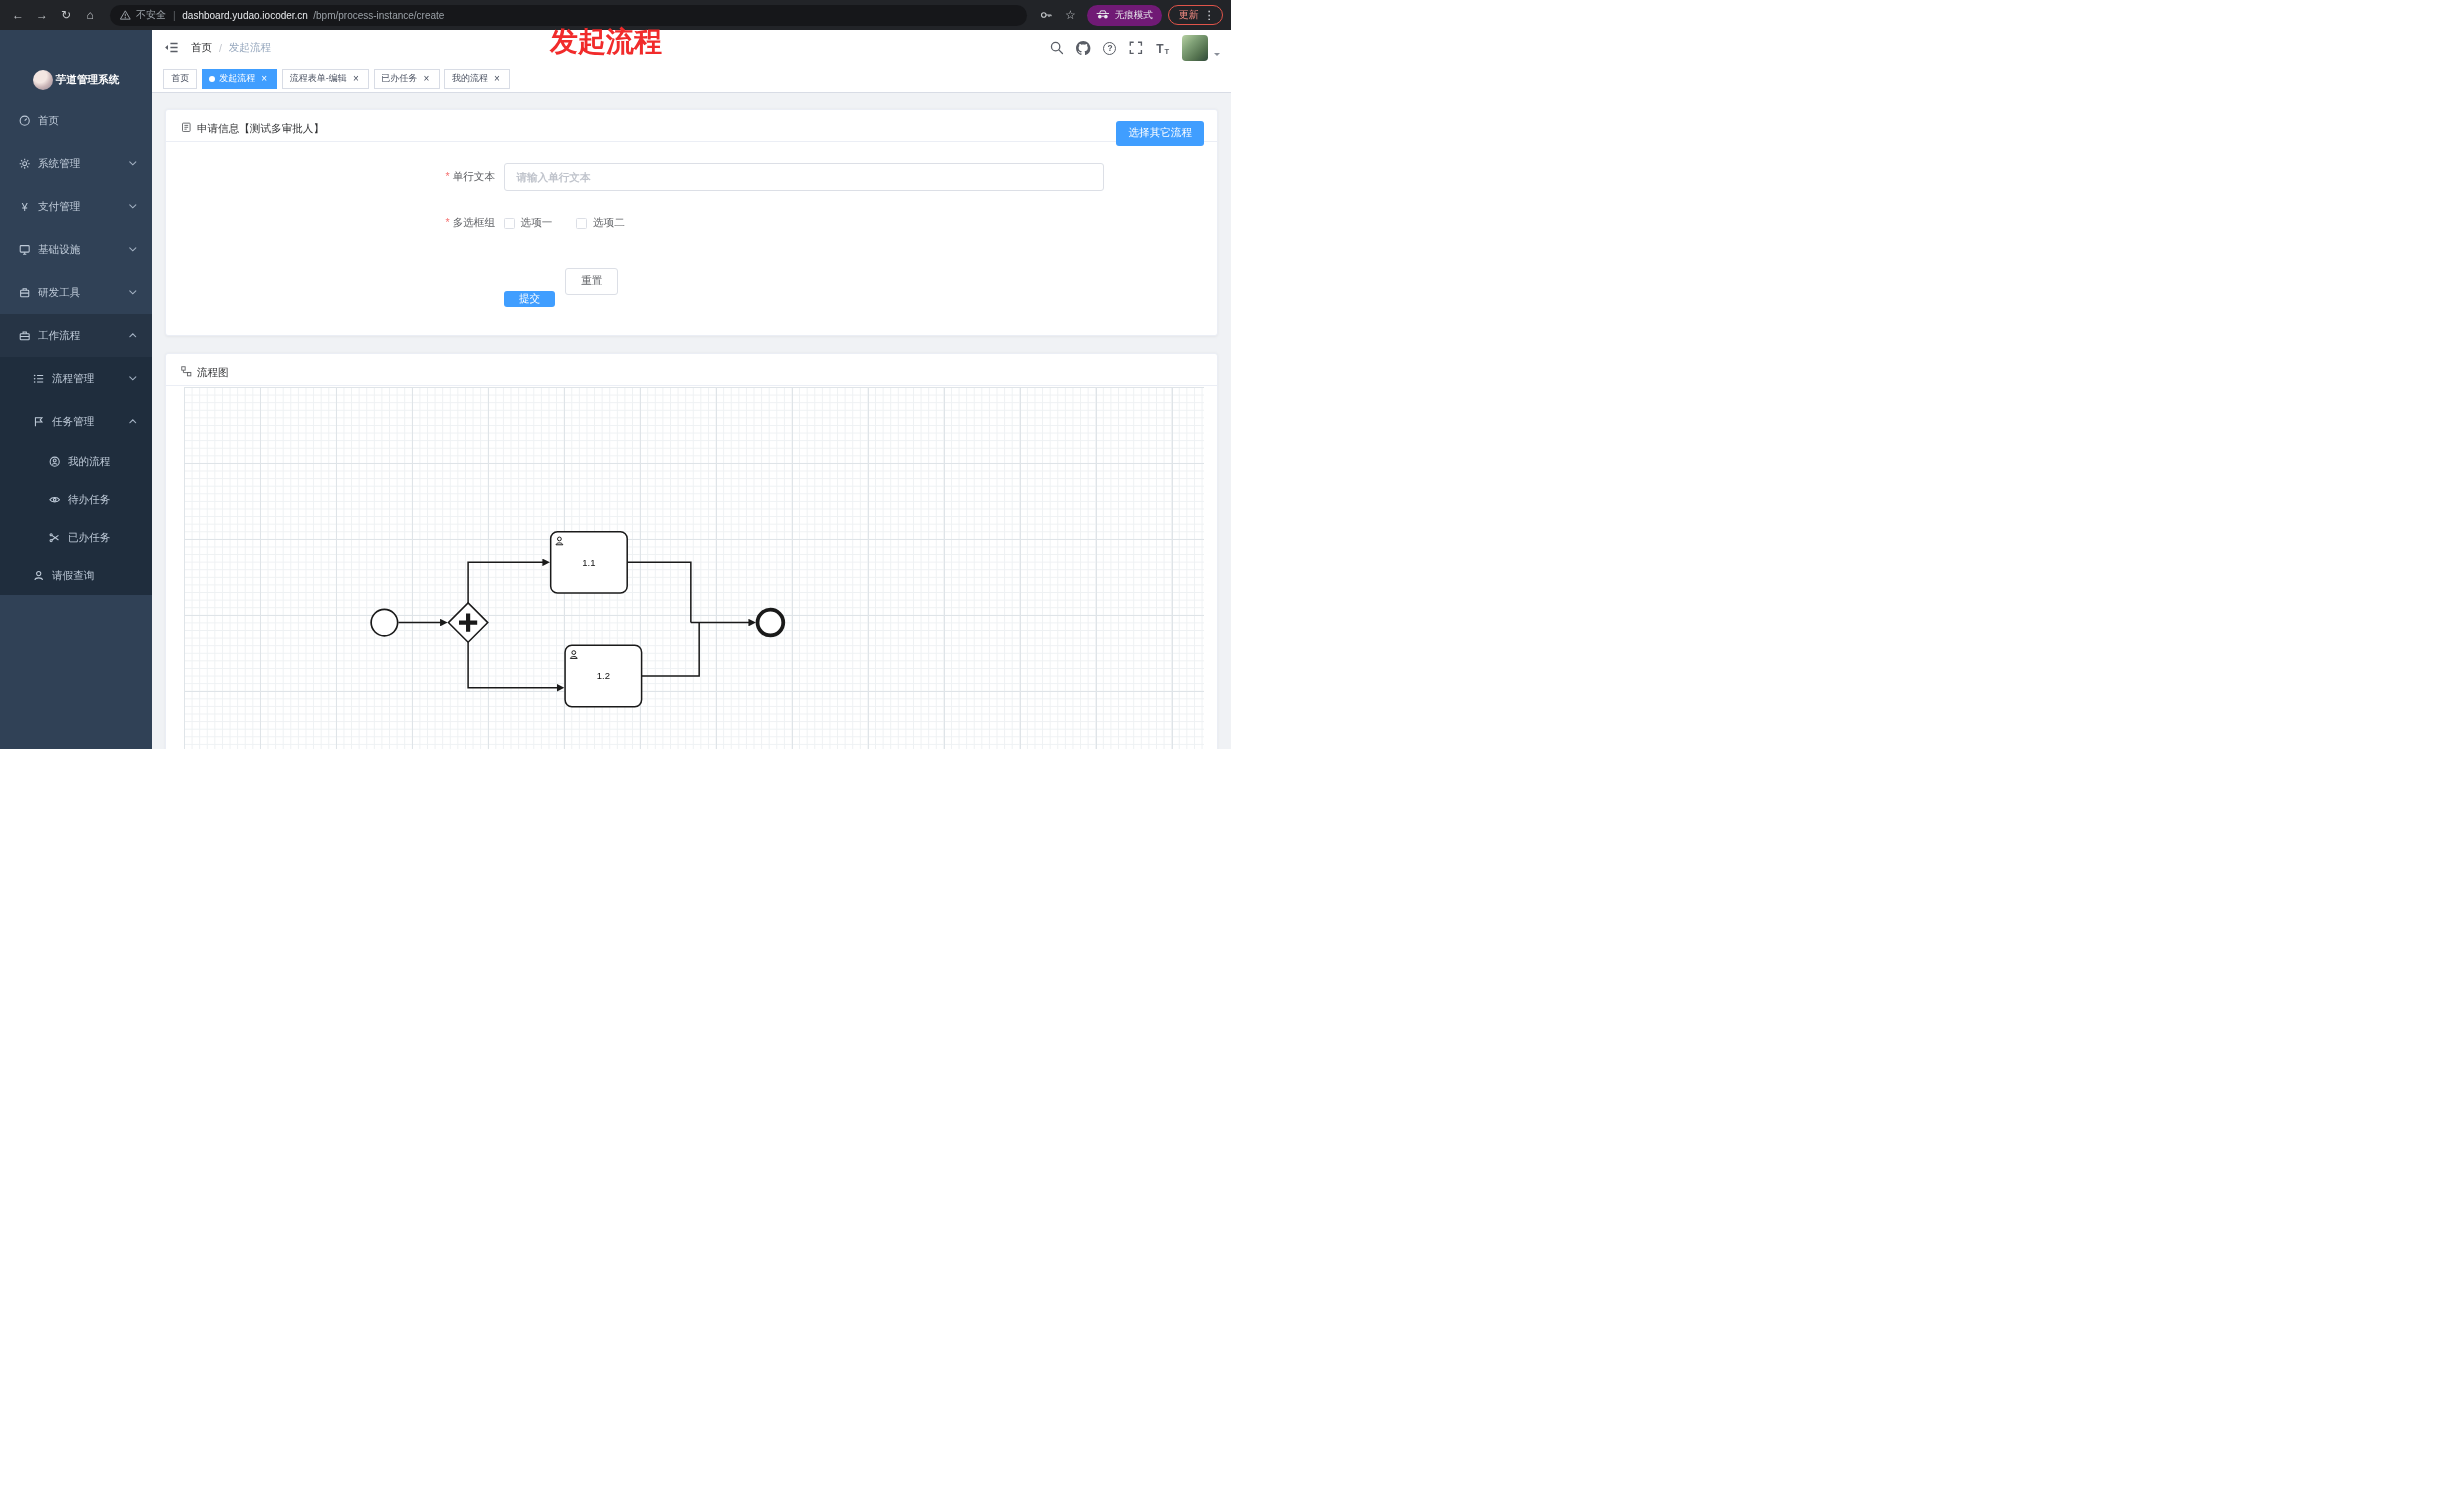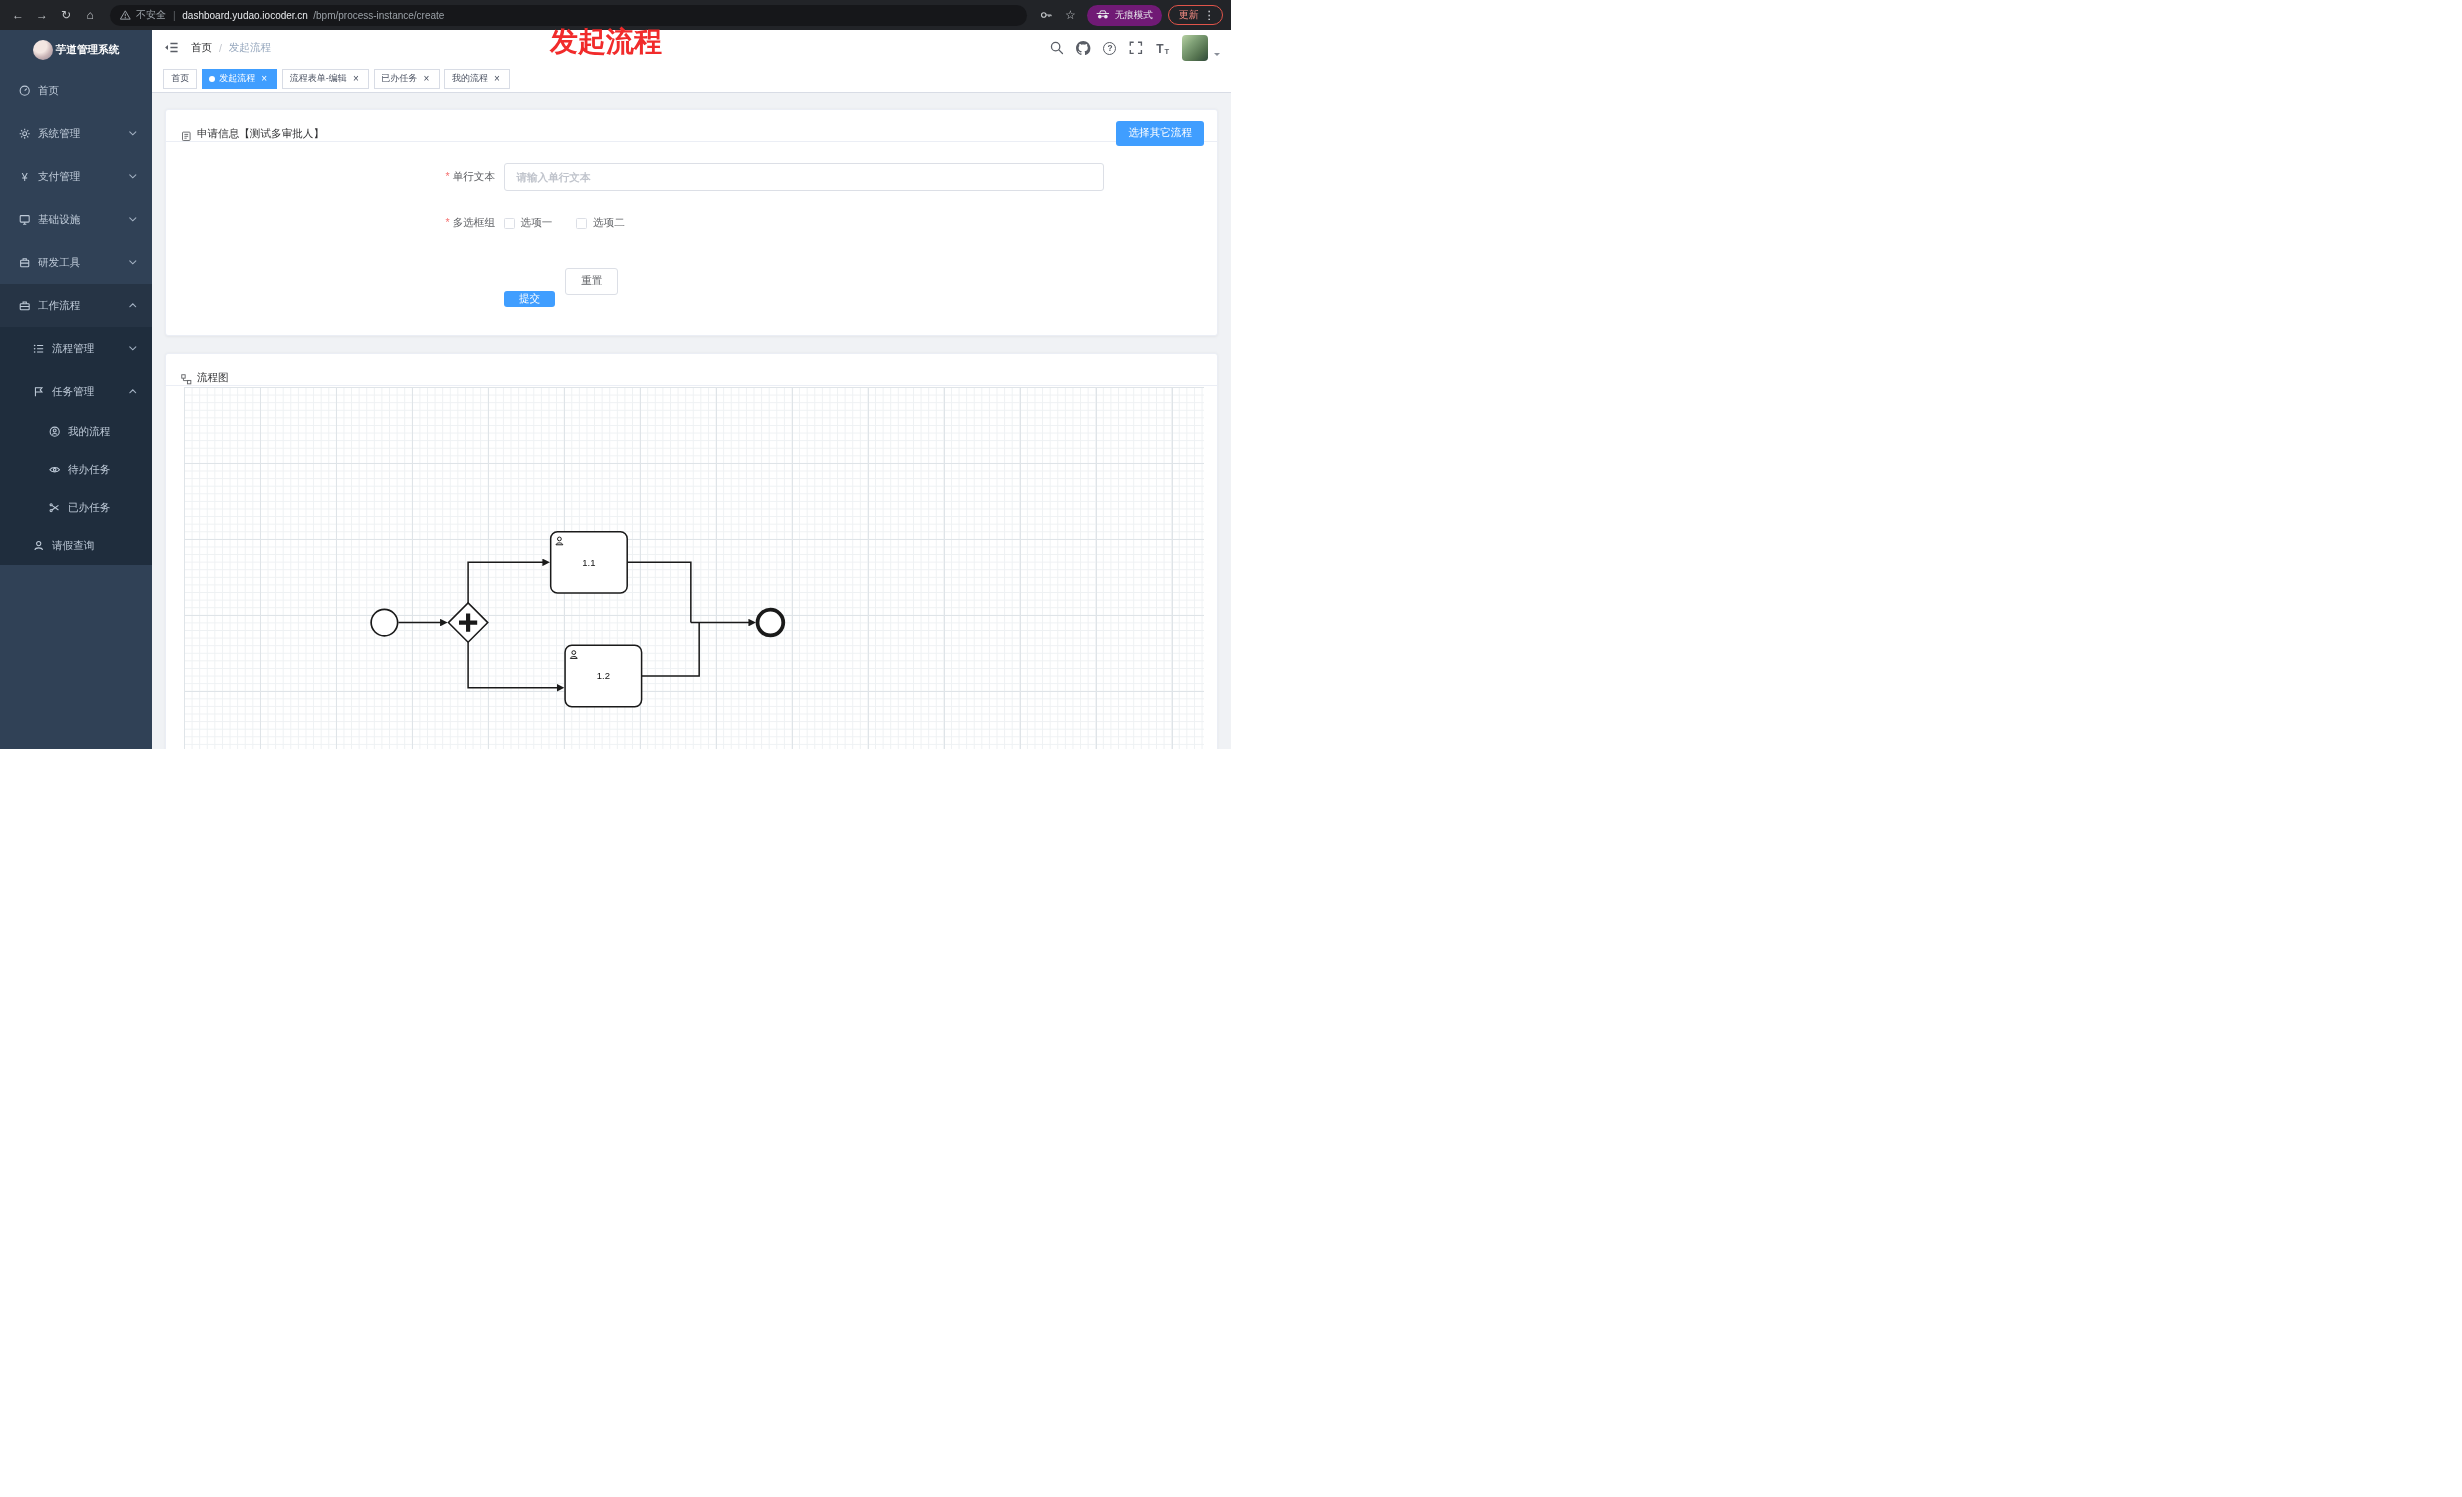--- a/index.html
+++ b/index.html
@@ -16,21 +16,21 @@
   .omnibox .domain { color:#e8eaed; }
   .omnibox .path { color:#9aa0a6; white-space:nowrap; overflow:hidden; text-overflow:ellipsis; }
   .incog { height:21px; background:#701a75; border-radius:10.6px; color:#e8eaed; font-size:9.5px; display:flex; align-items:center; gap:5.3px; padding:0 9px; margin:0 3px; flex:none; }
   .update-pill { height:20.5px; border:0.8px solid #e0544a; border-radius:10.6px; display:flex; align-items:center; gap:4.6px; padding:0 7.6px 0 10px; flex:none; cursor:pointer; }
   .update-pill .upd-label { color:#f28b82; font-size:10px; }
   .update-pill .dots { color:#e8eaed; font-size:11.4px; }
 
   
   .app { display:flex; height:719px; }
   .sidebar { width:152px; flex:none; background:#304156; color:#bfcbd9; overflow:hidden; }
-  .logo-row { height:39px; display:flex; align-items:center; justify-content:center; gap:3px; }
+  .logo-row { height:39px; display:flex; align-items:center; justify-content:center; gap:3px;margin-top:30px; }
   .logo-img { width:20px; height:20px; border-radius:50%; background:radial-gradient(circle at 35% 30%, #f3e6e2 0 35%, #c9b4b6 60%, #8d8594 100%); flex:none; }
   .logo-title { color:#fff; font-size:10.6px; font-weight:bold; white-space:nowrap; }
   .nav-item { display:flex; align-items:center; font-size:10.6px; cursor:pointer; position:relative; white-space:nowrap; }
   .lv1 { height:43px; padding-left:19px; }
   .lv1.open { background:#263445; }
   .lv2 { height:43px; padding-left:33px; background:#1f2d3d; }
   .lv2.short { height:38px; }
   .lv3 { height:38px; padding-left:49px; background:#1f2d3d; }
   .nav-ic { width:11.4px; height:11.4px; margin-right:7.6px; display:flex; align-items:center; justify-content:center; color:#bfcbd9; flex:none; font-size:10.6px; }
   .nav-ic svg { width:11.4px; height:11.4px; }
@@ -58,21 +58,21 @@
   
   .tabbar { height:26.6px; display:flex; align-items:center; padding:0 11.4px; background:#fff; border-bottom:0.8px solid #d8dce5; box-shadow:0 0.8px 2.3px rgba(0,0,0,.04); }
   .tab { height:20.5px; display:inline-flex; align-items:center; gap:3.8px; padding:0 6.8px; border:0.8px solid #d8dce5; background:#fff; color:#495060; font-size:9px; margin-right:4.6px; cursor:pointer; }
   .tab.active { background:#409eff; border-color:#409eff; color:#fff; }
   .tab .dot { width:6px; height:6px; border-radius:50%; background:#fff; }
   .tab .close { font-size:10px; width:10.6px; height:10.6px; line-height:10px; text-align:center; border-radius:50%; }
 
   
   .content { flex:1; background:#f0f2f5; padding:16.7px 13px; overflow:hidden; }
   .card { background:#fff; border:0.8px solid #ebeef5; border-radius:3px; box-shadow:0 0.8px 3px rgba(0,0,0,.05); position:relative; }
-  .card-hd { height:32px; display:flex; align-items:flex-end; gap:5.3px; padding:0 15px; border-bottom:0.8px solid #ebeef5; font-size:10.6px; color:#303133; }
+  .card-hd { height:32px; display:flex; align-items:flex-start; gap:5.3px; padding:12px 15px; border-bottom:0.8px solid #ebeef5; font-size:10.6px; color:#303133; }
   .card-hd .hd-ic { color:#606266; display:flex; }
 
   .choose-btn { position:absolute; top:10.6px; right:13px; z-index:2; height:25px; padding:0 12px; background:#409eff; border:none; border-radius:3px; color:#fff; font-size:10.6px; cursor:pointer; }
 
   .form { padding:21px 0 28px 251px; }
   .form-row { display:flex; align-items:center; min-height:28px; margin-bottom:18px; }
   .form-row:last-child { margin-bottom:0; }
   .form-label { width:87px; flex:none; text-align:right; padding-right:9px; font-size:10.6px; color:#606266; }
   .req::before { content:"*"; color:#f56c6c; margin-right:3px; }
   .txt-input { width:600px; height:28px; border:0.8px solid #dcdfe6; border-radius:3px; padding:0 11.4px; font-size:10.6px; color:#606266; outline:none;font-weight:bold; }

